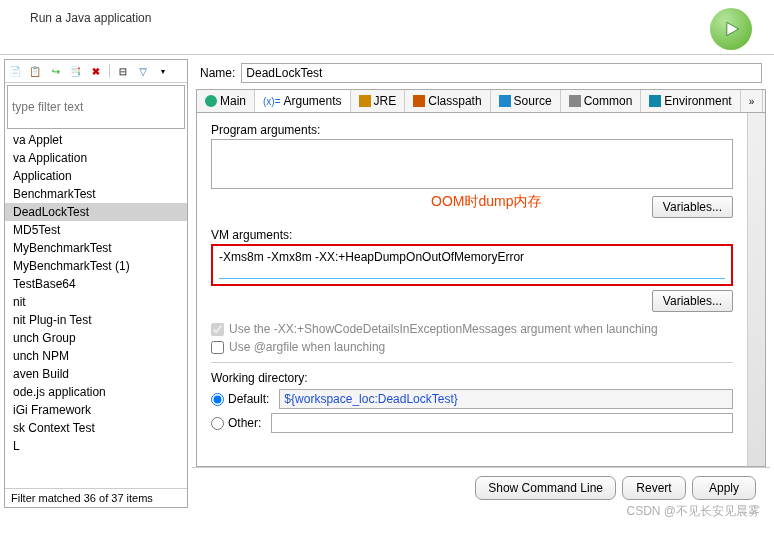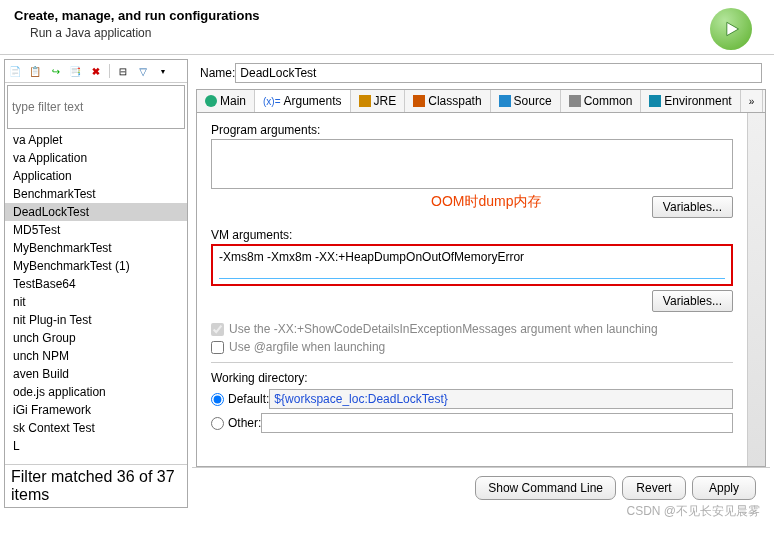--- a/index.html
+++ b/index.html
@@ -10,53 +10,52 @@
 .run-icon { width: 42px; height: 42px; border-radius: 50%; background: radial-gradient(circle at 35% 30%, #b3e59b, #5cb02b); display: flex; align-items: center; justify-content: center; margin-right: 8px; }
 .run-icon svg { width: 20px; height: 20px; }
 .main { display: flex; height: calc(100% - 82px); border-top: 1px solid #ccc; }
 .left-pane { width: 184px; border: 1px solid #aaa; margin: 4px 2px 4px 4px; display: flex; flex-direction: column; }
 .toolbar { display: flex; gap: 2px; padding: 2px; border-bottom: 1px solid #ccc; align-items: center; }
 .tool-btn { width: 18px; height: 18px; display: flex; align-items: center; justify-content: center; cursor: pointer; font-size: 10px; }
 .filter-input { margin: 2px; padding: 14px 4px; border: 1px solid #aaa; font-size: 12px; color: #888; }
 .tree { flex: 1; overflow-y: auto; background: #fff; }
 .tree-item { padding: 2px 4px 2px 8px; white-space: nowrap; cursor: default; }
 .tree-item.selected { background: #d1d1d1; }
-.filter-status { border-top: 1px solid #ccc; padding: 3px 6px; font-size: 16px; }
+.filter-status { border-top: 1px solid #ccc; padding: 3px 6px; font-size: 11px; }
 .right-pane { flex: 1; margin: 4px 4px 4px 2px; display: flex; flex-direction: column; }
-.name-row { display: flex; align-items: center; padding: 4px 8px; gap: 0; }
+.name-row { display: flex; align-items: center; padding: 4px 8px; gap: 6px; }
 .name-input { flex: 1; border: 1px solid #aaa; padding: 2px 4px; font-size: 12px; }
 .tab-bar { display: flex; border: 1px solid #aaa; background: #f5f5f5; padding: 0; margin: 2px 4px 0; overflow: hidden; }
 .tab { padding: 4px 8px; border-right: 1px solid #ccc; display: flex; align-items: center; gap: 3px; background: #f5f5f5; cursor: pointer; font-size: 11px; white-space: nowrap; }
 .tab.active { background: #fff; }
 .tab-icon { width: 12px; height: 12px; display: inline-block; }
 .content-area { flex: 1; border: 1px solid #aaa; border-top: none; margin: 0 4px; padding: 10px 14px; overflow-y: auto; position: relative; }
 .section-label { font-size: 12px; margin-bottom: 2px; }
 .textarea-box { border: 1px solid #aaa; background: #fff; padding: 4px; font-size: 12px; resize: none; width: 100%; }
 .prog-args { height: 50px; }
 .btn-row { display: flex; justify-content: flex-end; margin: 4px 0 10px; }
 .btn { border: 1px solid #999; background: linear-gradient(#fdfdfd, #e9e9e9); padding: 3px 10px; font-size: 12px; cursor: pointer; border-radius: 2px; }
 .vm-box { border: 2px solid #d00; background: #fff; padding: 4px 6px; font-size: 12px; position: relative; min-height: 42px; width: 100%; }
 .red-note { color: #e40; font-size: 14px; position: absolute; }
 .checkbox-row { display: flex; align-items: center; gap: 5px; color: #888; margin: 4px 0; font-size: 12px; }
 .checkbox-row input { accent-color: #888; }
 .hr-dash { border-top: 1px solid #ccc; margin: 8px 0; }
-.wd-row { display: flex; align-items: center; gap: 0; margin: 4px 0; }
+.wd-row { display: flex; align-items: center; gap: 10px; margin: 4px 0; }
 .radio-box { display: flex; align-items: center; gap: 4px; font-size: 12px; }
 .wd-input { flex: 1; border: 1px solid #aaa; padding: 2px 4px; background: #f5f5f5; color: #1d4ed8; font-size: 12px; }
 .bottom-bar { display: flex; justify-content: flex-end; gap: 6px; padding: 8px 14px; border-top: 1px solid #ccc; }
 .bottom-btn { border: 1px solid #999; background: linear-gradient(#fdfdfd, #e9e9e9); padding: 4px 12px; font-size: 12px; cursor: pointer; border-radius: 7px; min-width: 64px; }
 .scroll-shadow { position: absolute; right: 0; top: 0; bottom: 0; width: 18px; background: linear-gradient(#f0f0f0,#e0e0e0); border-left:1px solid #ccc; }
 .watermark { position: absolute; right: 14px; bottom: 20px; color: rgba(120,120,120,0.6); font-size: 12px; pointer-events: none; }
 </style>
 </head>
 <body>
 
 <div class="header">
   <div class="header-text">
-    <div class="title">Create, manage, and run configurations</div>
     <div class="subtitle">Run a Java application</div>
   </div>
   <div class="run-icon">
     <svg viewBox="0 0 24 24">
         <polygon points="7,4 21,12 7,20" fill="#fff" stroke="#2c7a1e" stroke-width="1"></polygon>
       </svg>
   </div>
 </div>
 
 <div class="main">

